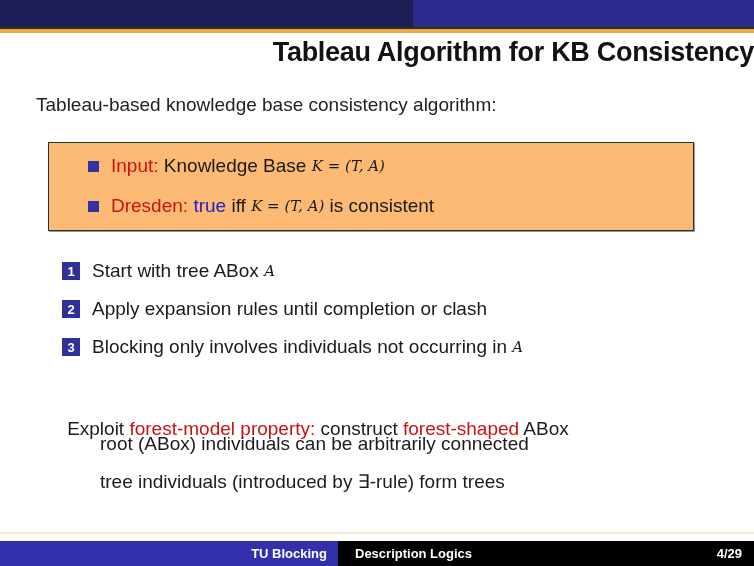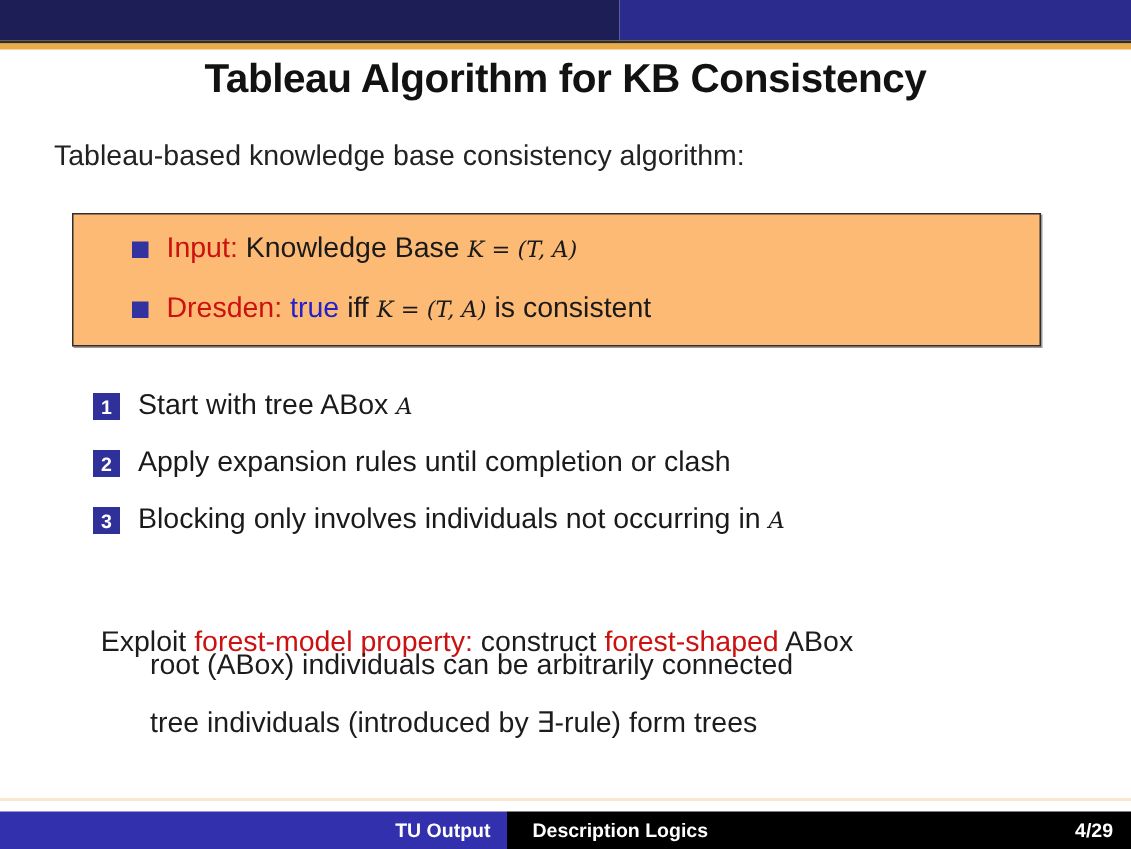--- a/index.html
+++ b/index.html
@@ -9,21 +9,21 @@
     color:#1a1a1a;
   }
   
   .header{position:absolute;top:0;left:0;width:754px;height:27px;display:flex;}
   .header .hdr-left{width:413px;height:27px;background:var(--header-left);}
   .header .hdr-right{flex:1;height:27px;background:var(--header-right);}
   .hdr-shadow{position:absolute;top:27px;left:0;width:754px;height:2px;background:var(--header-shadow);}
   .hdr-gold{position:absolute;top:29px;left:0;width:754px;height:4px;background:var(--gold);}
   
   .title{
-    position:absolute;top:37px;left:0;width:754px;text-align:center;
+    position:absolute;top:37px;left:0;width:754px;text-align:right;
     font-size:27px;font-weight:bold;color:#121212;letter-spacing:-0.3px;
   }
   
   .intro{position:absolute;top:94px;left:36px;font-size:19px;color:#222;}
   
   .io-box{
     position:absolute;top:142px;left:48px;width:644px;height:77px;
     border:1px solid #2e2e2e;background:#fdba74;padding-top:10px;
     box-shadow:1px 1px 0 #999;
   }
@@ -110,21 +110,21 @@
 
   <div class="bottom-line bl-1">
     <span>Exploit </span><span class="red">forest-model property:</span><span> construct </span><span class="red">forest-shaped</span><span> ABox</span>
   </div>
   <div class="bottom-line bl-2">root (ABox) individuals can be arbitrarily connected</div>
   <div class="bottom-line bl-3">tree individuals (introduced by ∃-rule) form trees</div>
 
   <div class="footer-accent"></div>
   <div class="footer">
     <div class="f-blue">
-      <span>TU Output</span>
+      <span>TU Blocking</span>
     </div>
     <div class="f-black">
       <span class="f-course">Description Logics</span>
       <span class="f-spacer"></span>
       <span class="f-page">4/29</span>
     </div>
   </div>
 
 </div>
 

